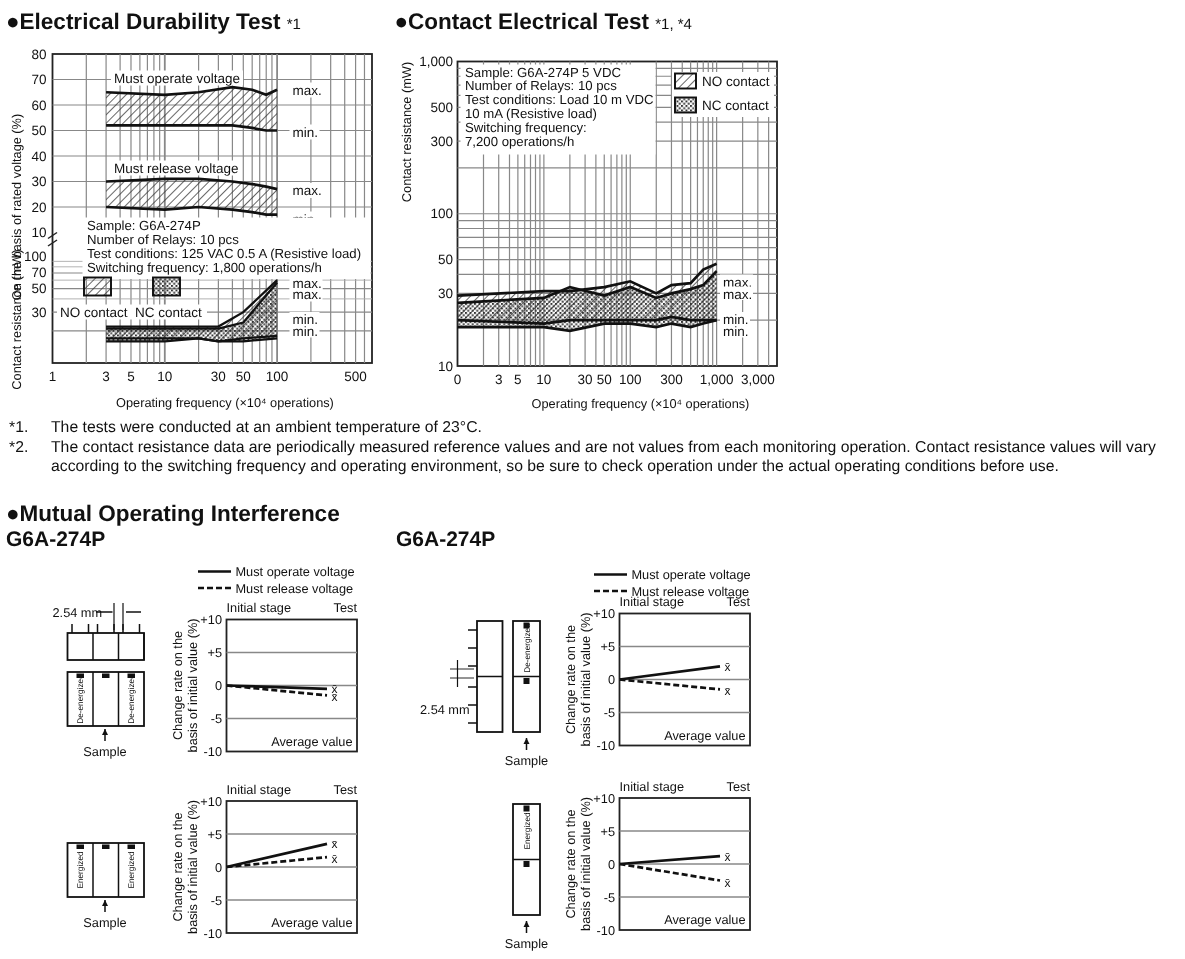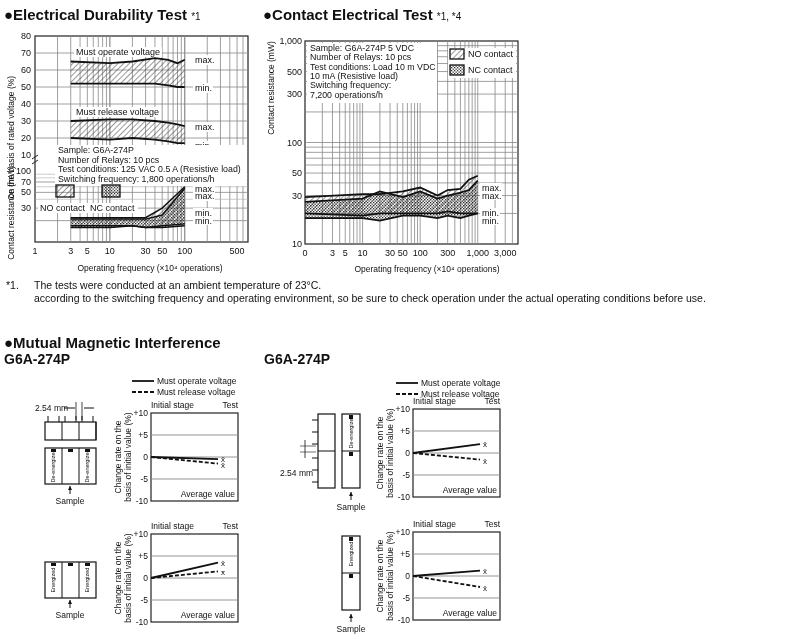--- a/index.html
+++ b/index.html
@@ -242,24 +242,25 @@
     <text x="215.7507925857602" y="228" font-size="9" text-anchor="middle">1,000</text>
     <text x="243.22515088987154" y="228" font-size="9" text-anchor="middle">3,000</text>
     <text x="165" y="244" font-size="8.5" text-anchor="middle">Operating frequency (×10⁴ operations)</text>
     <g transform="translate(12,60) rotate(-90)">
       <text x="0" y="0" font-size="8.5" text-anchor="middle">Contact resistance (mW)</text>
     </g>
   </svg>
 
 <div class="abs note" style="left:6px;top:279px;">
   <div><span class="num">*1.</span><span>The tests were conducted at an ambient temperature of 23°C.</span></div>
+  <div><span class="num">*2.</span><span>The contact resistance data are periodically measured reference values and are not values from each monitoring operation. Contact resistance values will vary</span></div>
   <div><span class="num"></span><span>according to the switching frequency and operating environment, so be sure to check operation under the actual operating conditions before use.</span></div>
 </div>
 
-<div class="abs h1" style="left:4px;top:334px;">●<span>Mutual Magnetic Interference</span></div>
+<div class="abs h1" style="left:4px;top:334px;">●<span>Mutual Operating Interference</span></div>
 <div class="abs h2" style="left:4px;top:351px;">G6A-274P</div>
 <div class="abs h2" style="left:264px;top:351px;">G6A-274P</div>
 
 <svg class="abs" style="left:0;top:370px;" width="790" height="269" id="chart3">
     <line x1="132" y1="11" x2="154" y2="11" stroke="#111" stroke-width="1.8"></line>
     <text x="157" y="14" font-size="8.5" text-anchor="start">Must operate voltage</text>
     <line x1="132" y1="22" x2="154" y2="22" stroke="#111" stroke-width="1.8" stroke-dasharray="4,2"></line>
     <text x="157" y="25" font-size="8.5" text-anchor="start">Must release voltage</text>
     <line x1="396" y1="13" x2="418" y2="13" stroke="#111" stroke-width="1.8"></line>
     <text x="421" y="16" font-size="8.5" text-anchor="start">Must operate voltage</text>

